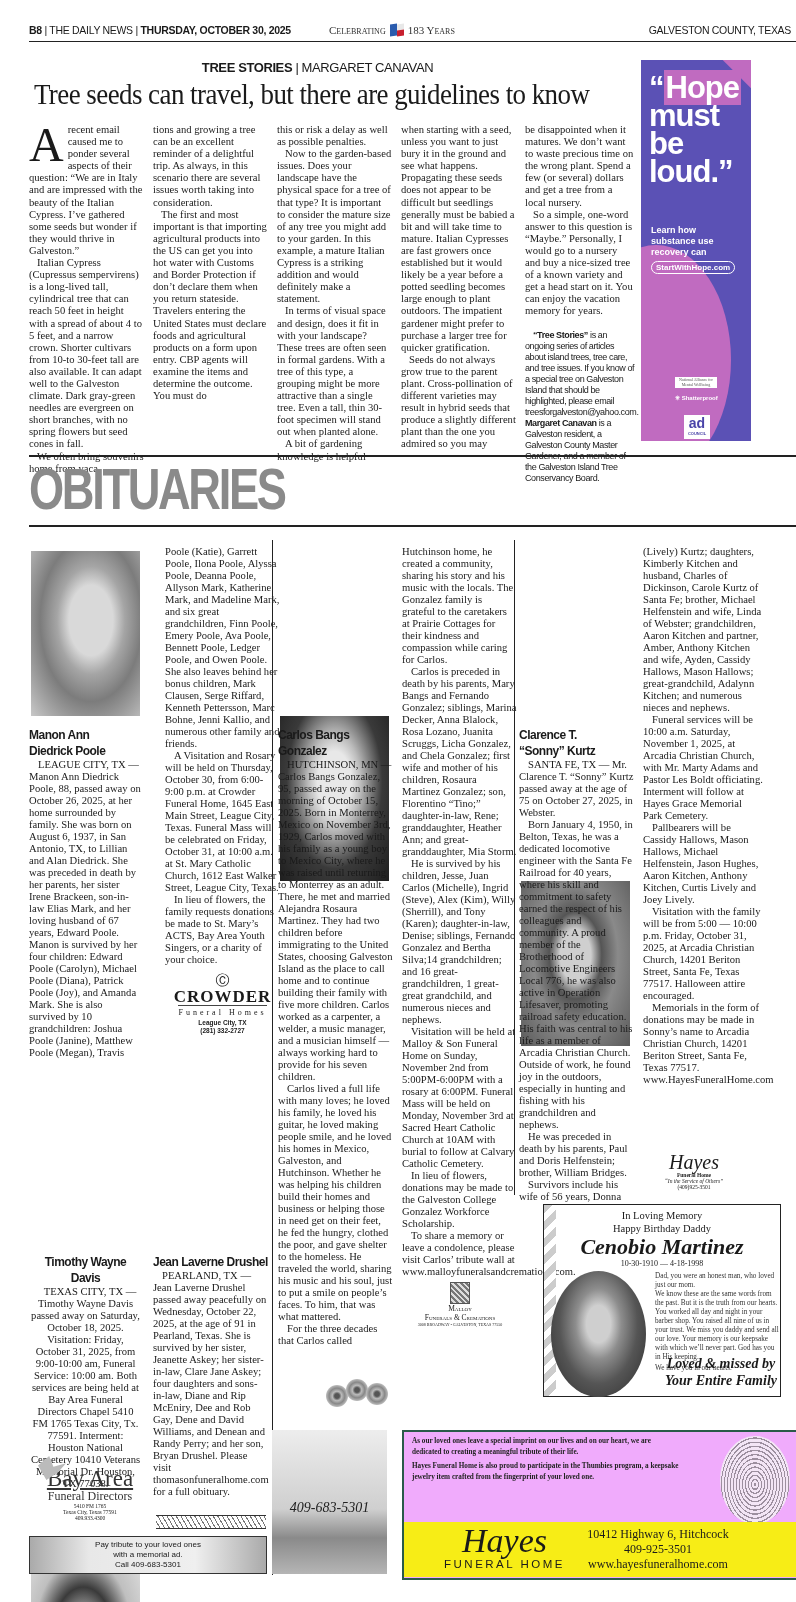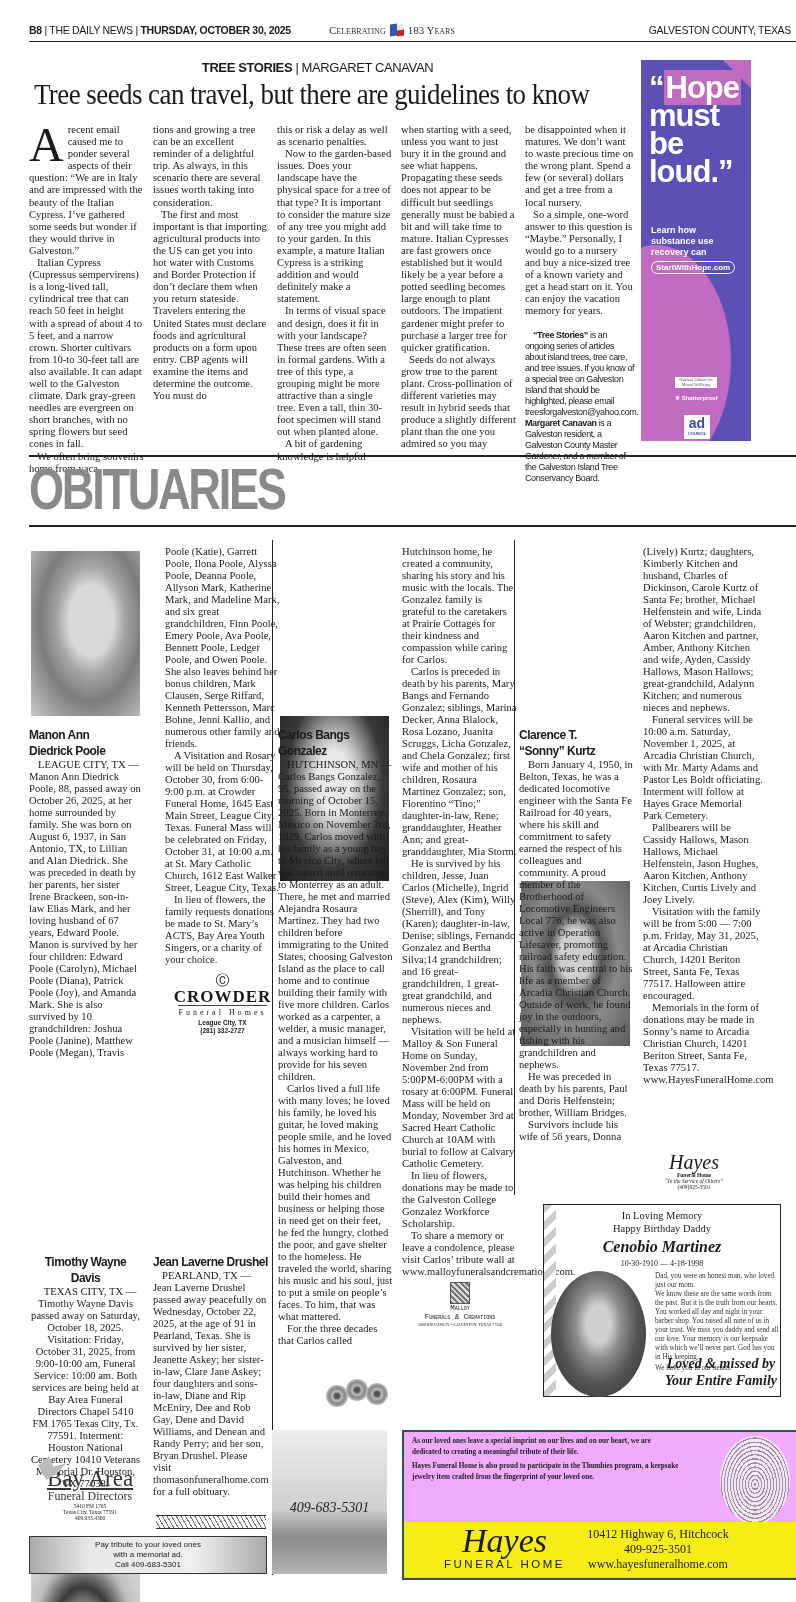--- a/index.html
+++ b/index.html
@@ -57,21 +57,21 @@
 
   .logo-crowder { text-align: center; font-family: "Liberation Serif", serif; }
   .logo-crowder .c { font-size: 14px; line-height: 14px; }
   .logo-crowder .w { font-size: 17px; letter-spacing: 1px; line-height: 17px; font-weight: bold; }
   .logo-crowder .f { font-size: 8px; letter-spacing: 3px; border-top: 1px solid #444; display: inline-block; padding-top: 1px; }
   .logo-crowder .a { font-family: "Liberation Sans", sans-serif; font-weight: bold; font-size: 6.5px; line-height: 8px; }
 
   .memorial { left: 543px; top: 1204px; width: 238px; height: 193px; border: 1.2px solid #222; }
   .memorial .pole { position:absolute; left: 0; top: 0; width: 12px; height: 191px; background: repeating-linear-gradient(135deg,#ccc 0 6px,#fff 6px 12px); }
   .mem-top { position: absolute; left: 0; width: 100%; text-align: center; font-size: 10.5px; line-height: 13px; }
-  .mem-name { position: absolute; left: 0; width: 100%; top: 30px; text-align: center; font-style: italic; font-weight: bold; font-size: 16px; line-height: 24px; font-family: "Liberation Serif", serif; }
+  .mem-name { position: absolute; left: 0; width: 100%; top: 30px; text-align: center; font-style: italic; font-weight: bold; font-size: 22px; line-height: 24px; font-family: "Liberation Serif", serif; }
   .mem-dates { position: absolute; left: 0; width: 100%; top: 54px; text-align: center; font-size: 8px; }
   .mem-photo { position: absolute; left: 7px; top: 66px; width: 95px; height: 126px; border-radius: 50%; background: radial-gradient(ellipse at 50% 42%, #cfcfcf 0 18%, #8d8d8d 34%, #555 58%, #2a2a2a 100%); }
   .mem-text { position: absolute; left: 111px; top: 67px; width: 124px; font-size: 7.2px; line-height: 9px; color: #333; }
   .mem-sign { position: absolute; left: 118px; top: 152px; font-style: italic; font-weight: bold; font-size: 14px; line-height: 17px; text-align: center; width: 118px; }
 
   .hayes-ad { left: 402px; top: 1430px; width: 400px; height: 150px; border: 2.5px solid #2a5a4a; background: #f0abfc; }
   .hayes-ad .txt { position: absolute; left: 8px; top: 4px; width: 270px; font-size: 7.2px; line-height: 11px; font-weight: bold; color: #222; }
   .hayes-ad .txt p { margin-bottom: 3px; }
   .hayes-ad .fp { position: absolute; right: 10px; top: 4px; width: 70px; height: 88px; border-radius: 50%; background: repeating-radial-gradient(ellipse at 50% 55%, #888 0 1px, #f4f4f4 1px 3px); opacity: 0.8; }
   .hayes-ad .band { position: absolute; left: 0; top: 90px; width: 100%; height: 55px; background: #f7ed16; }
@@ -94,21 +94,21 @@
   .bayarea .f { font-family: "Liberation Serif", serif; font-size: 12px; line-height: 13px; color: #333; }
   .bayarea .a { font-size: 5.5px; line-height: 6px; }
   .bayarea .dove { position:absolute; left: 0; top: -12px; width: 28px; height: 24px; background: #bbb; clip-path: polygon(0 40%,40% 0,55% 45%,100% 30%,70% 70%,30% 100%); }
 
   .hayes-small { left: 655px; top: 1152px; width: 78px; text-align: center; }
   .hayes-small .h { font-family: "Liberation Serif", serif; font-style: italic; font-size: 20px; line-height: 20px; }
   .hayes-small .s { font-size: 5.5px; line-height: 6px; font-style: italic; }
 
   .malloy { left: 405px; top: 1282px; width: 110px; text-align: center; }
   .malloy .m { margin: 0 auto; width: 20px; height: 22px; border: 1px solid #555; background: repeating-linear-gradient(45deg,#777 0 2px,#ddd 2px 4px); }
-  .malloy .t { font-size: 7.5px; line-height: 9px; font-variant: small-caps; font-family: Liberation Mono, monospace; }
+  .malloy .t { font-size: 7.5px; line-height: 9px; font-variant: small-caps; }
   .malloy .a { font-size: 4px; }
 
   .lilies { left: 156px; top: 1515px; width: 110px; height: 14px; border-top: 1px solid #333; border-bottom: 1px solid #333; background: repeating-linear-gradient(60deg,#fff 0 3px,#777 3px 4px); }
 </style>
 </head>
 <body>
 
 <div class="abs masthead">
   <div class="mh-left">
     <b>B8</b> | <span>THE DAILY NEWS</span> | <b>THURSDAY, OCTOBER 30, 2025</b>
@@ -135,21 +135,21 @@
   <p>Italian Cypress (Cupressus sempervirens) is a long-lived tall, cylindrical tree that can reach 50 feet in height with a spread of about 4 to 5 feet, and a narrow crown. Shorter cultivars from 10-to 30-feet tall are also available. It can adapt well to the Galveston climate. Dark gray-green needles are evergreen on short branches, with no spring flowers but seed cones in fall.</p>
   <p>We often bring souvenirs home from vaca-</p>
 </div>
 
 <div class="abs col" style="left:153px; top:124px; width:115px;">
   <p class="noind">tions and growing a tree can be an excellent reminder of a delightful trip. As always, in this scenario there are several issues worth taking into consideration.</p>
   <p>The first and most important is that importing agricultural products into the US can get you into hot water with Customs and Border Protection if don’t declare them when you return stateside. Travelers entering the United States must declare foods and agricultural products on a form upon entry. CBP agents will examine the items and determine the outcome. You must do</p>
 </div>
 
 <div class="abs col" style="left:277px; top:124px; width:115px;">
-  <p class="noind">this or risk a delay as well as scenario penalties.</p>
+  <p class="noind">this or risk a delay as well as possible penalties.</p>
   <p>Now to the garden-based issues. Does your landscape have the physical space for a tree of that type? It is important to consider the mature size of any tree you might add to your garden. In this example, a mature Italian Cypress is a striking addition and would definitely make a statement.</p>
   <p>In terms of visual space and design, does it fit in with your landscape? These trees are often seen in formal gardens. With a tree of this type, a grouping might be more attractive than a single tree. Even a tall, thin 30-foot specimen will stand out when planted alone.</p>
   <p>A bit of gardening knowledge is helpful</p>
 </div>
 
 <div class="abs col" style="left:401px; top:124px; width:115px;">
   <p class="noind">when starting with a seed, unless you want to just bury it in the ground and see what happens. Propagating these seeds does not appear to be difficult but seedlings generally must be babied a bit and will take time to mature. Italian Cypresses are fast growers once established but it would likely be a year before a potted seedling becomes large enough to plant outdoors. The impatient gardener might prefer to purchase a larger tree for quicker gratification.</p>
   <p>Seeds do not always grow true to the parent plant. Cross-pollination of different varieties may result in hybrid seeds that produce a slightly different plant than the one you admired so you may</p>
 </div>
 
@@ -229,30 +229,31 @@
   <span class="rose" style="left:26px; top:4px;"></span>
   <span class="rose" style="left:46px; top:8px;"></span>
 </div>
 
 <div class="abs vrule" style="left:514px; top:540px; height:655px;"></div>
 
 <div class="abs photo ph-clarence" style="left:521px; top:551px; width:109px; height:165px;"></div>
 <div class="abs" style="left:519px; top:727px; width:115px;">
   <div class="name"><span>Clarence T.</span><br><span>“Sonny” Kurtz</span></div>
   <div class="ob">
+    <p>SANTA FE, TX — Mr. Clarence T. “Sonny” Kurtz passed away at the age of 75 on October 27, 2025, in Webster.</p>
     <p>Born January 4, 1950, in Belton, Texas, he was a dedicated locomotive engineer with the Santa Fe Railroad for 40 years, where his skill and commitment to safety earned the respect of his colleagues and community. A proud member of the Brotherhood of Locomotive Engineers Local 776, he was also active in Operation Lifesaver, promoting railroad safety education. His faith was central to his life as a member of Arcadia Christian Church. Outside of work, he found joy in the outdoors, especially in hunting and fishing with his grandchildren and nephews.</p>
     <p>He was preceded in death by his parents, Paul and Doris Helfenstein; brother, William Bridges.</p>
     <p>Survivors include his wife of 56 years, Donna</p>
   </div>
 </div>
 <div class="abs ob" style="left:643px; top:546px; width:120px;">
   <p style="text-indent:0">(Lively) Kurtz; daughters, Kimberly Kitchen and husband, Charles of Dickinson, Carole Kurtz of Santa Fe; brother, Michael Helfenstein and wife, Linda of Webster; grandchildren, Aaron Kitchen and partner, Amber, Anthony Kitchen and wife, Ayden, Cassidy Hallows, Mason Hallows; great-grandchild, Adalynn Kitchen; and numerous nieces and nephews.</p>
   <p>Funeral services will be 10:00 a.m. Saturday, November 1, 2025, at Arcadia Christian Church, with Mr. Marty Adams and Pastor Les Boldt officiating. Interment will follow at Hayes Grace Memorial Park Cemetery.</p>
   <p>Pallbearers will be Cassidy Hallows, Mason Hallows, Michael Helfenstein, Jason Hughes, Aaron Kitchen, Anthony Kitchen, Curtis Lively and Joey Lively.</p>
-  <p>Visitation with the family will be from 5:00 — 7:00 p.m. Friday, May 31, 2025, at Arcadia Christian Church, 14201 Beriton Street, Santa Fe, Texas 77517. Halloween attire encouraged.</p>
+  <p>Visitation with the family will be from 5:00 — 10:00 p.m. Friday, October 31, 2025, at Arcadia Christian Church, 14201 Beriton Street, Santa Fe, Texas 77517. Halloween attire encouraged.</p>
   <p>Memorials in the form of donations may be made in Sonny’s name to Arcadia Christian Church, 14201 Beriton Street, Santa Fe, Texas 77517. www.HayesFuneralHome.com</p>
 </div>
 <div class="abs hayes-small">
   <div class="h">Hayes</div>
   <div class="s" style="font-style:normal; font-weight:bold;">Funeral Home</div>
   <div class="s">“In the Service of Others”</div>
   <div class="s" style="font-style:normal;">(409)925-3501</div>
 </div>
 
 <div class="abs memorial">

